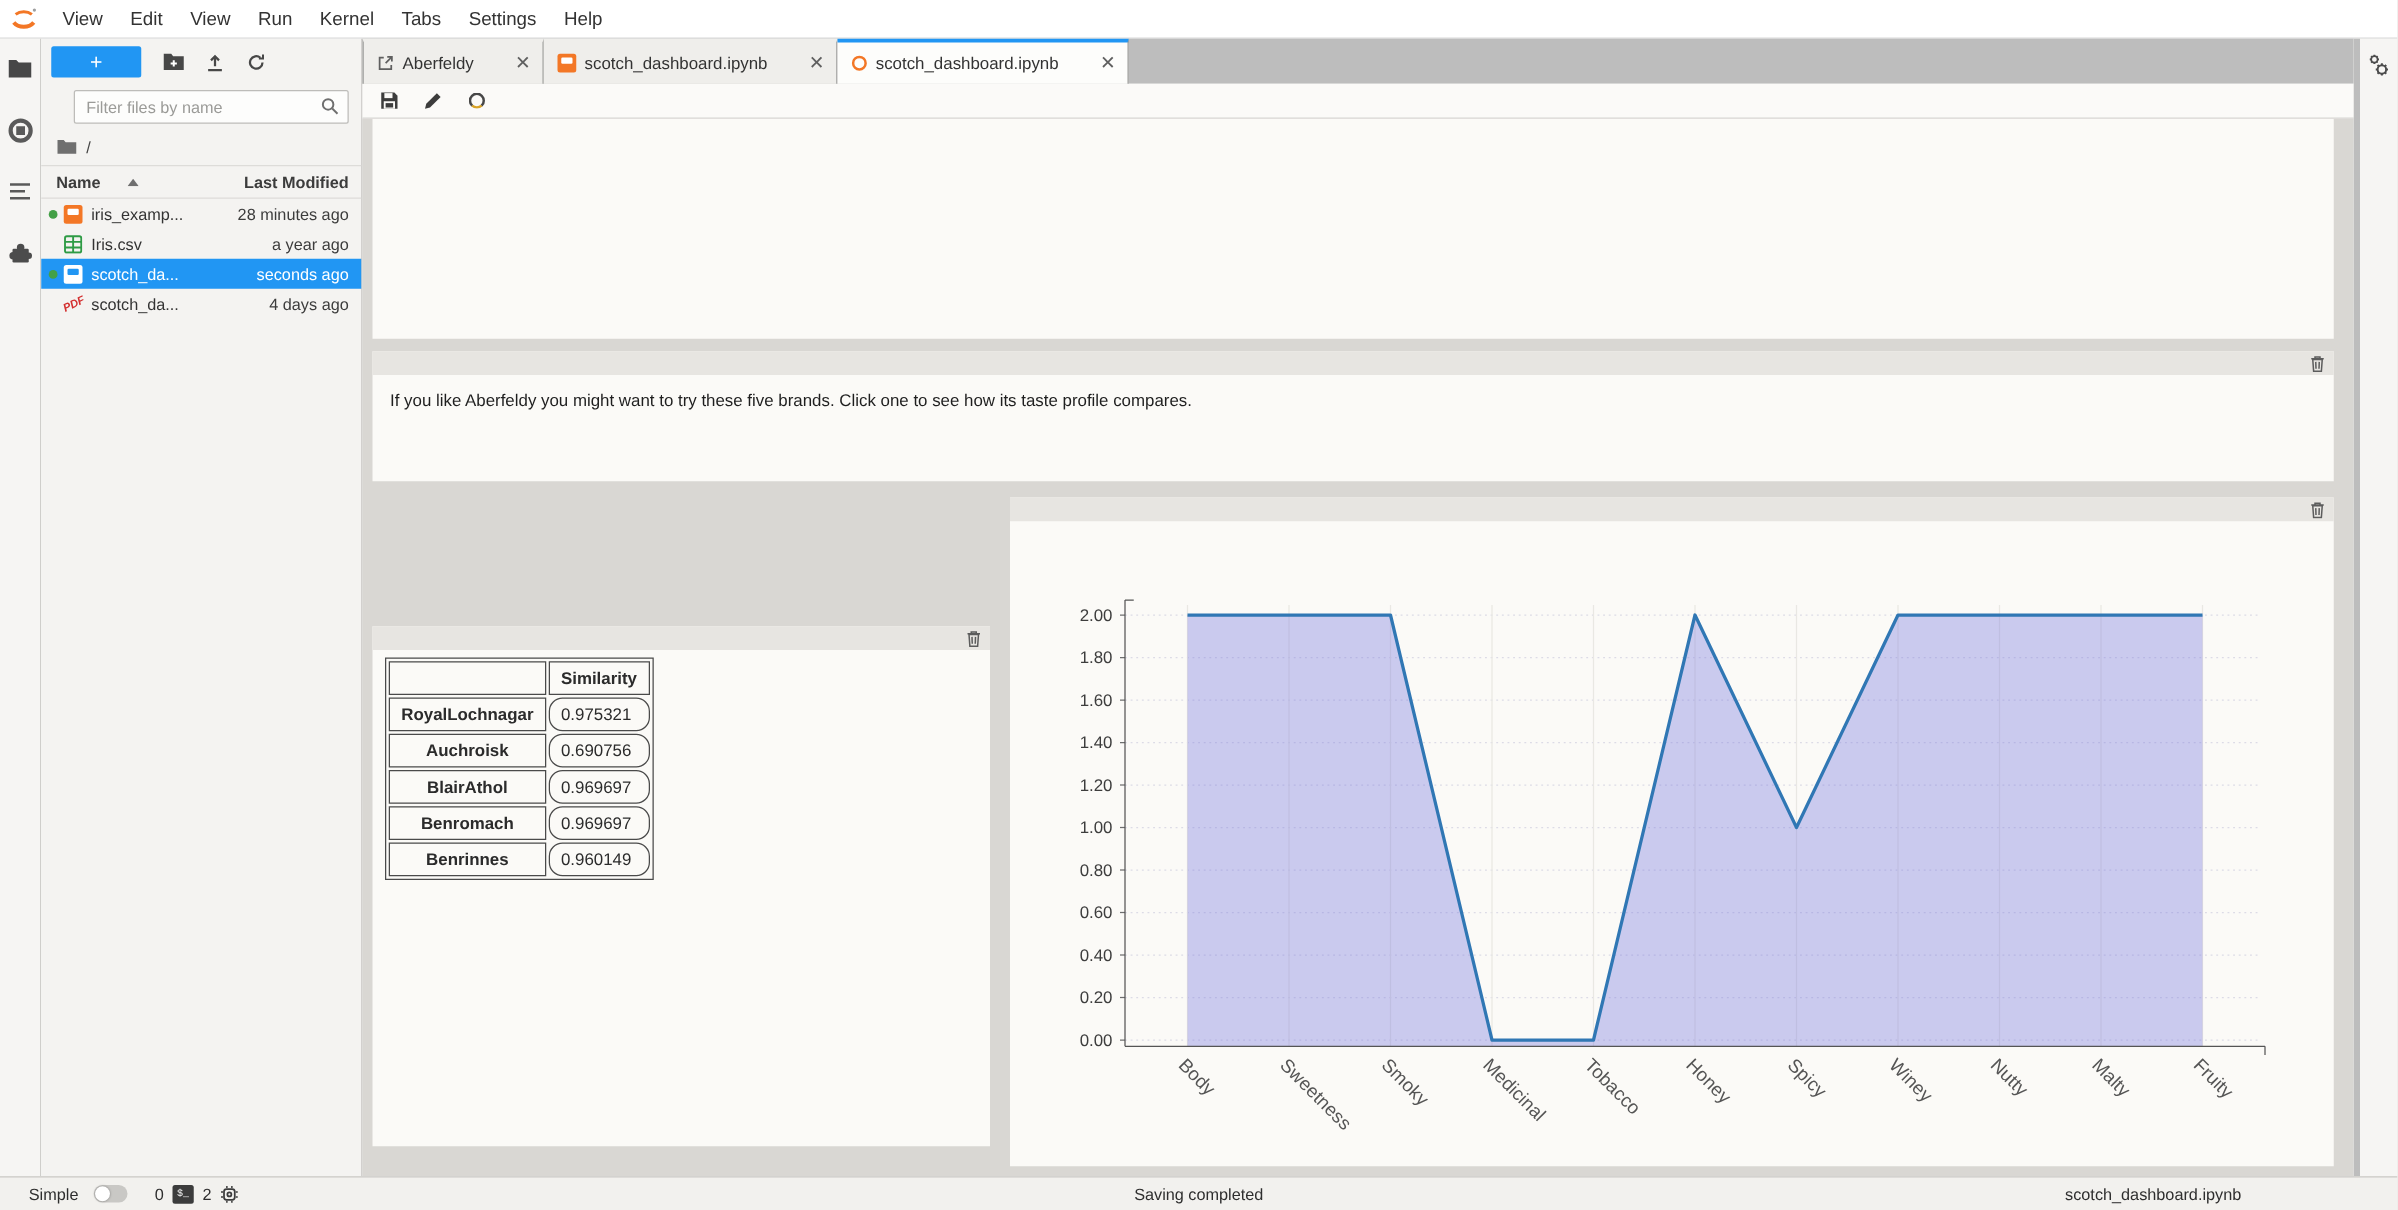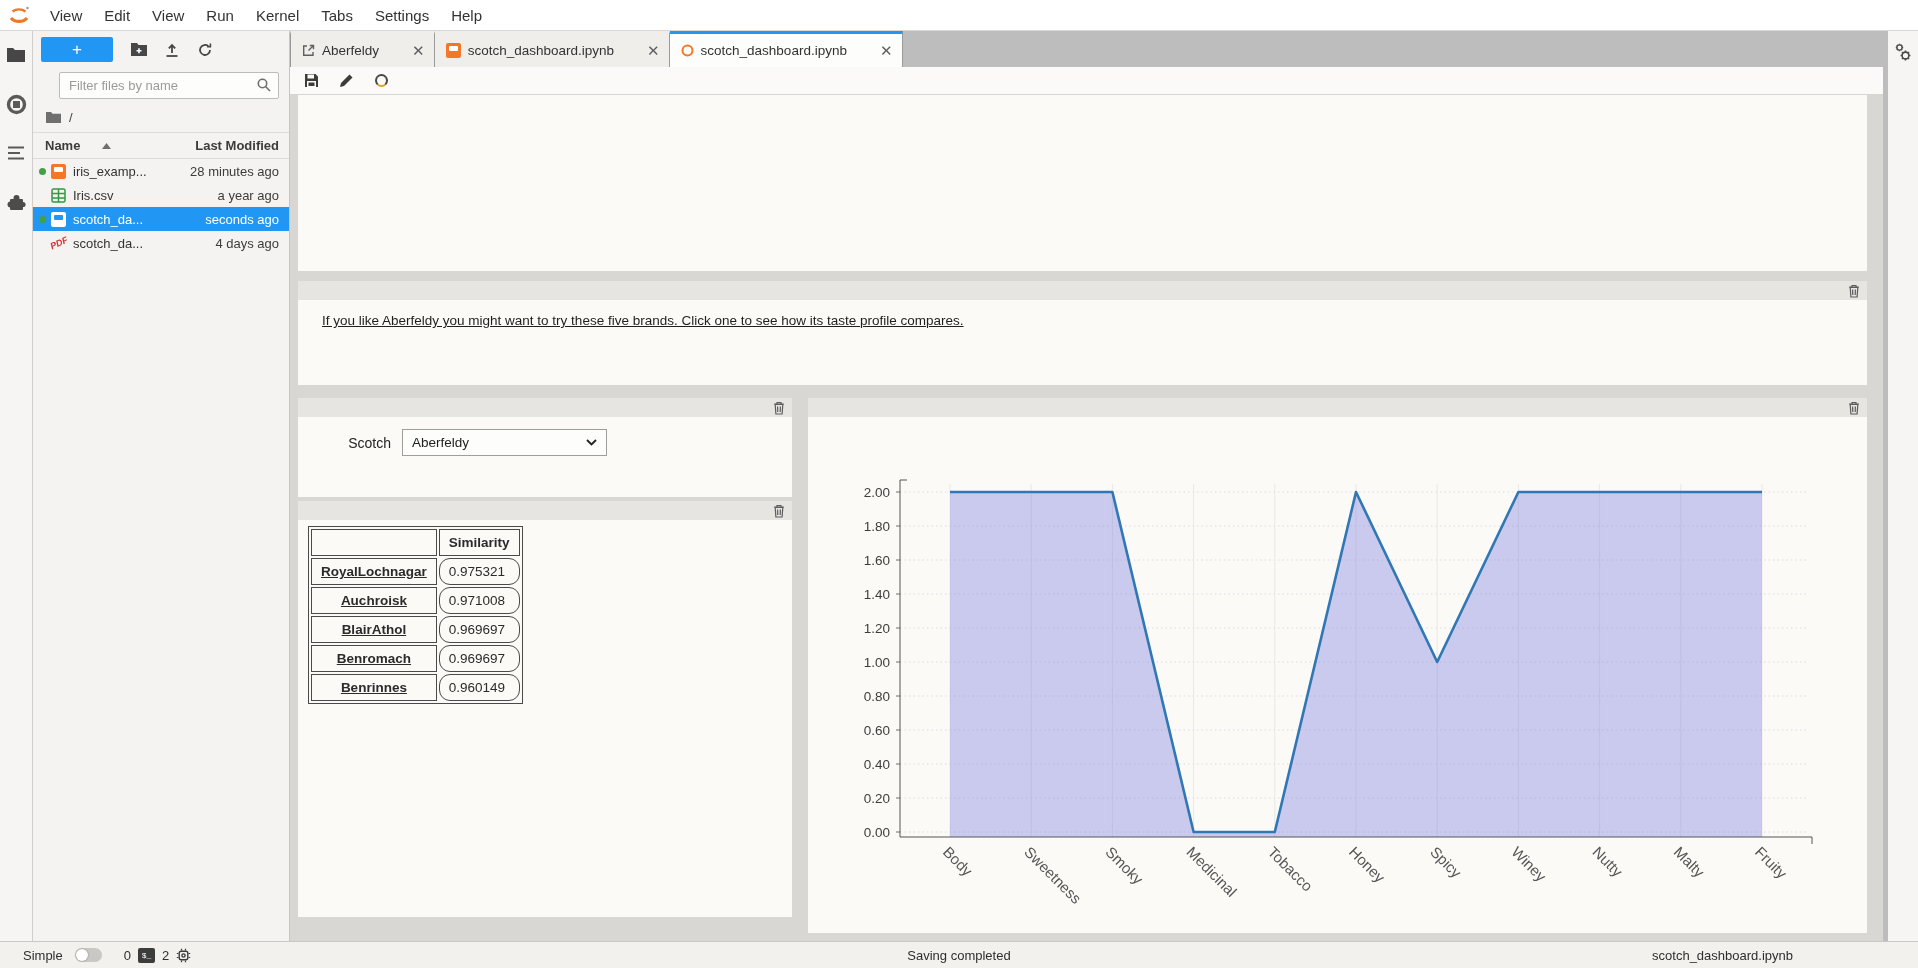--- a/index.html
+++ b/index.html
@@ -67,32 +67,32 @@
   
   #dashboard { position:absolute; left:0; top:64px; width:1593px; height:846px; background:#d9d7d3; overflow:hidden; }
   .cell { position:absolute; background:#fbfaf7; }
   .cell-header { height:19px; background:#e7e5e1; display:flex; align-items:center; justify-content:flex-end; padding-right:7px; }
   .trash { cursor:pointer; }
   #cell-empty   { left:8px;  top:0;     width:1569px; height:176px; }
   #cell-md      { left:8px;  top:186px; width:1569px; height:104px; }
   #cell-scotch  { left:8px;  top:303px; width:494px;  height:99px;  }
   #cell-table   { left:8px;  top:406px; width:494px;  height:416px; }
   #cell-chart   { left:518px;top:303px; width:1059px; height:535px; }
-  .md-text { padding:13px 24px; font-size:13.5px; color:#1f1f1f;text-decoration:underline; }
+  .md-text { padding:13px 14px; font-size:13.5px; color:#1f1f1f; }
   .scotch-row { display:flex; align-items:center; padding:12px 0 0 45px; }
   .scotch-label { width:48px; text-align:right; margin-right:11px; font-size:14px; color:#222; }
   .select-box { width:205px; height:27px; border:1px solid #9f9e9b; background:#fdfdfc; display:flex;
                 align-items:center; padding:0 9px; font-size:13.5px; color:#222; cursor:pointer; }
   .select-box .sel-val { flex:1; }
   table.sim { border-collapse:separate; border-spacing:2px; border:1px solid #4a4a4a; background:#fbfaf7;
               margin:6px 0 0 10px; font-size:13.5px; }
   table.sim th, table.sim td { border:1px solid #4a4a4a; padding:5px 9px; height:20px; }
   table.sim th.blank { width:112px; }
   table.sim th { font-weight:bold; text-align:left; }
-  table.sim td.rname { font-weight:bold; text-align:center;text-decoration:underline; }
+  table.sim td.rname { font-weight:bold; text-align:center; }
   table.sim td.rval { text-align:left; min-width:62px;border-radius:11px; }
 
   
   #right-strip { position:absolute; left:1883px; top:31px; width:35px; height:910px; background:#f6f5f3;
                  border-left:5px solid #bdbdbd; }
   #right-strip .act-icon { margin:11px auto 0 auto; }
 
   
   #status-bar { position:absolute; left:0; top:941px; width:1918px; height:27px; background:#f2f1ee;
                 border-top:1px solid #c9c8c4; font-size:13px; color:#2e2e2e; }
@@ -295,41 +295,20 @@
             <path d="M1 3h10M4 3V1.5h4V3"></path>
               <path d="M2.2 3.5l.7 9.5h6.2l.7-9.5z"></path>
             <line x1="4.6" y1="5.5" x2="4.8" y2="11"></line>
               <line x1="7.4" y1="5.5" x2="7.2" y2="11"></line>
             </svg>
         </span>
       </div>
       <div class="md-text">If you like Aberfeldy you might want to try these five brands. Click one to see how its taste profile compares.</div>
     </div>
 
-    <div class="cell" id="cell-scotch">
-      <div class="cell-header">
-        <span class="trash">
-          <svg width="12" height="14" viewBox="0 0 12 14" fill="none" stroke="#5c5c5c" stroke-width="1.2">
-            <path d="M1 3h10M4 3V1.5h4V3"></path>
-              <path d="M2.2 3.5l.7 9.5h6.2l.7-9.5z"></path>
-            <line x1="4.6" y1="5.5" x2="4.8" y2="11"></line>
-              <line x1="7.4" y1="5.5" x2="7.2" y2="11"></line>
-            </svg>
-        </span>
-      </div>
-      <div class="scotch-row">
-        <span class="scotch-label">Scotch</span>
-        <div class="select-box">
-          <span class="sel-val">Aberfeldy</span>
-          <svg width="11" height="7" viewBox="0 0 11 7" fill="none" stroke="#222" stroke-width="1.8">
-              <path d="M1 1l4.5 4.5L10 1"></path>
-            </svg>
-        </div>
-      </div>
-    </div>
 
     <div class="cell" id="cell-table">
       <div class="cell-header">
         <span class="trash">
           <svg width="12" height="14" viewBox="0 0 12 14" fill="none" stroke="#5c5c5c" stroke-width="1.2">
             <path d="M1 3h10M4 3V1.5h4V3"></path>
               <path d="M2.2 3.5l.7 9.5h6.2l.7-9.5z"></path>
             <line x1="4.6" y1="5.5" x2="4.8" y2="11"></line>
               <line x1="7.4" y1="5.5" x2="7.2" y2="11"></line>
             </svg>
@@ -342,21 +321,21 @@
             <th>Similarity</th>
           </tr>
         </thead>
         <tbody>
           <tr>
             <td class="rname">RoyalLochnagar</td>
             <td class="rval">0.975321</td>
           </tr>
           <tr>
             <td class="rname">Auchroisk</td>
-            <td class="rval">0.971008</td>
+            <td class="rval">0.690756</td>
           </tr>
           <tr>
             <td class="rname">BlairAthol</td>
             <td class="rval">0.969697</td>
           </tr>
           <tr>
             <td class="rname">Benromach</td>
             <td class="rval">0.969697</td>
           </tr>
           <tr>

